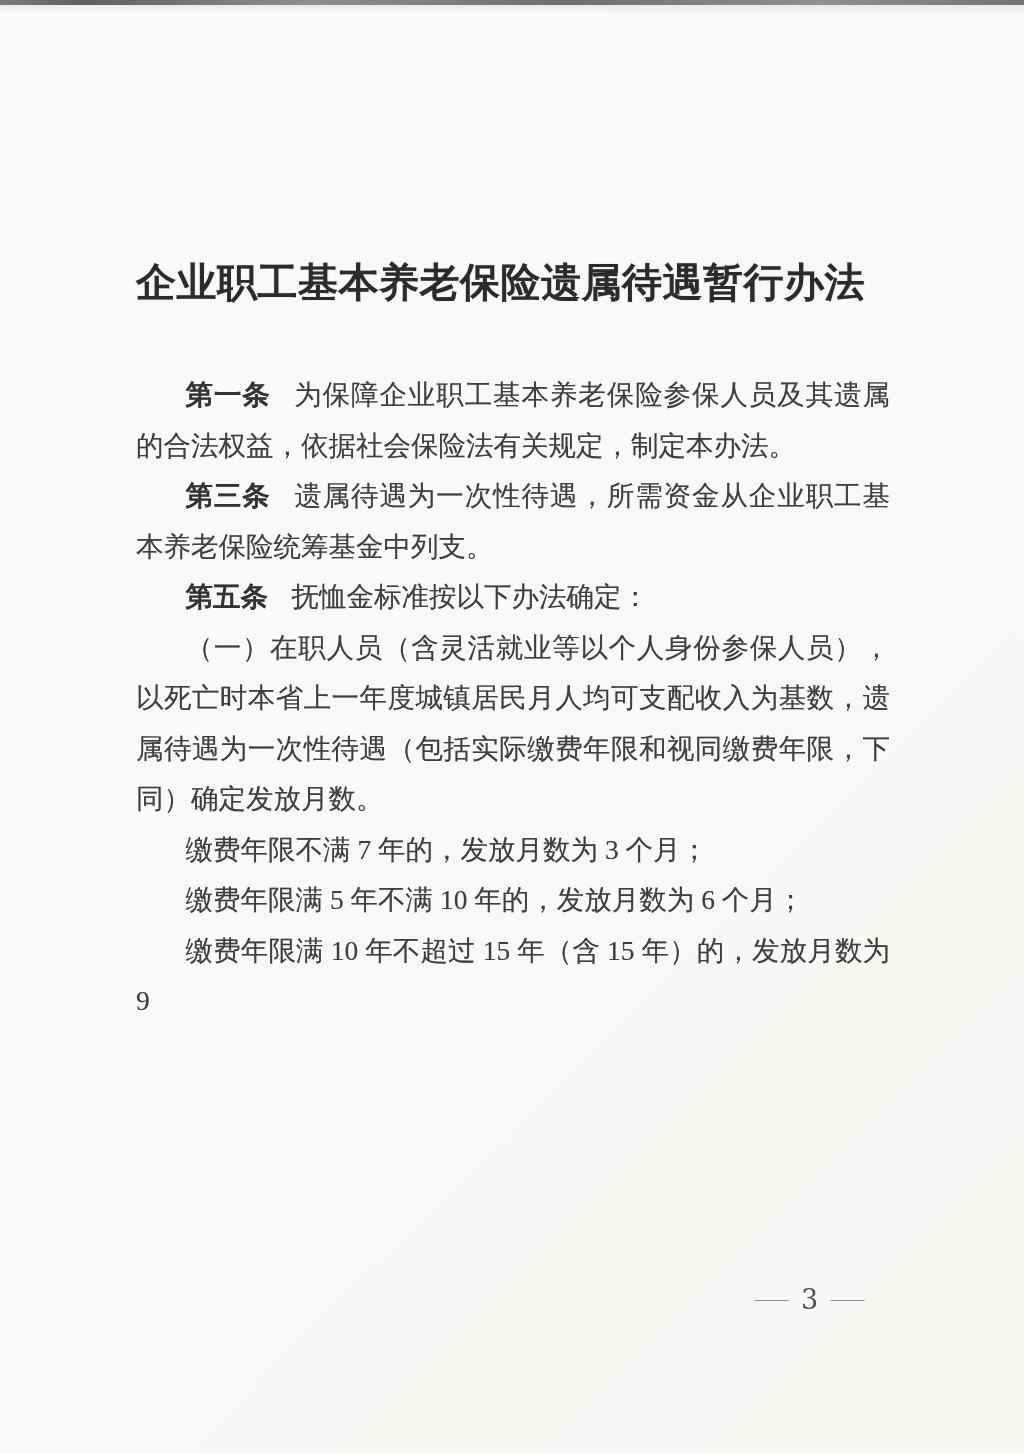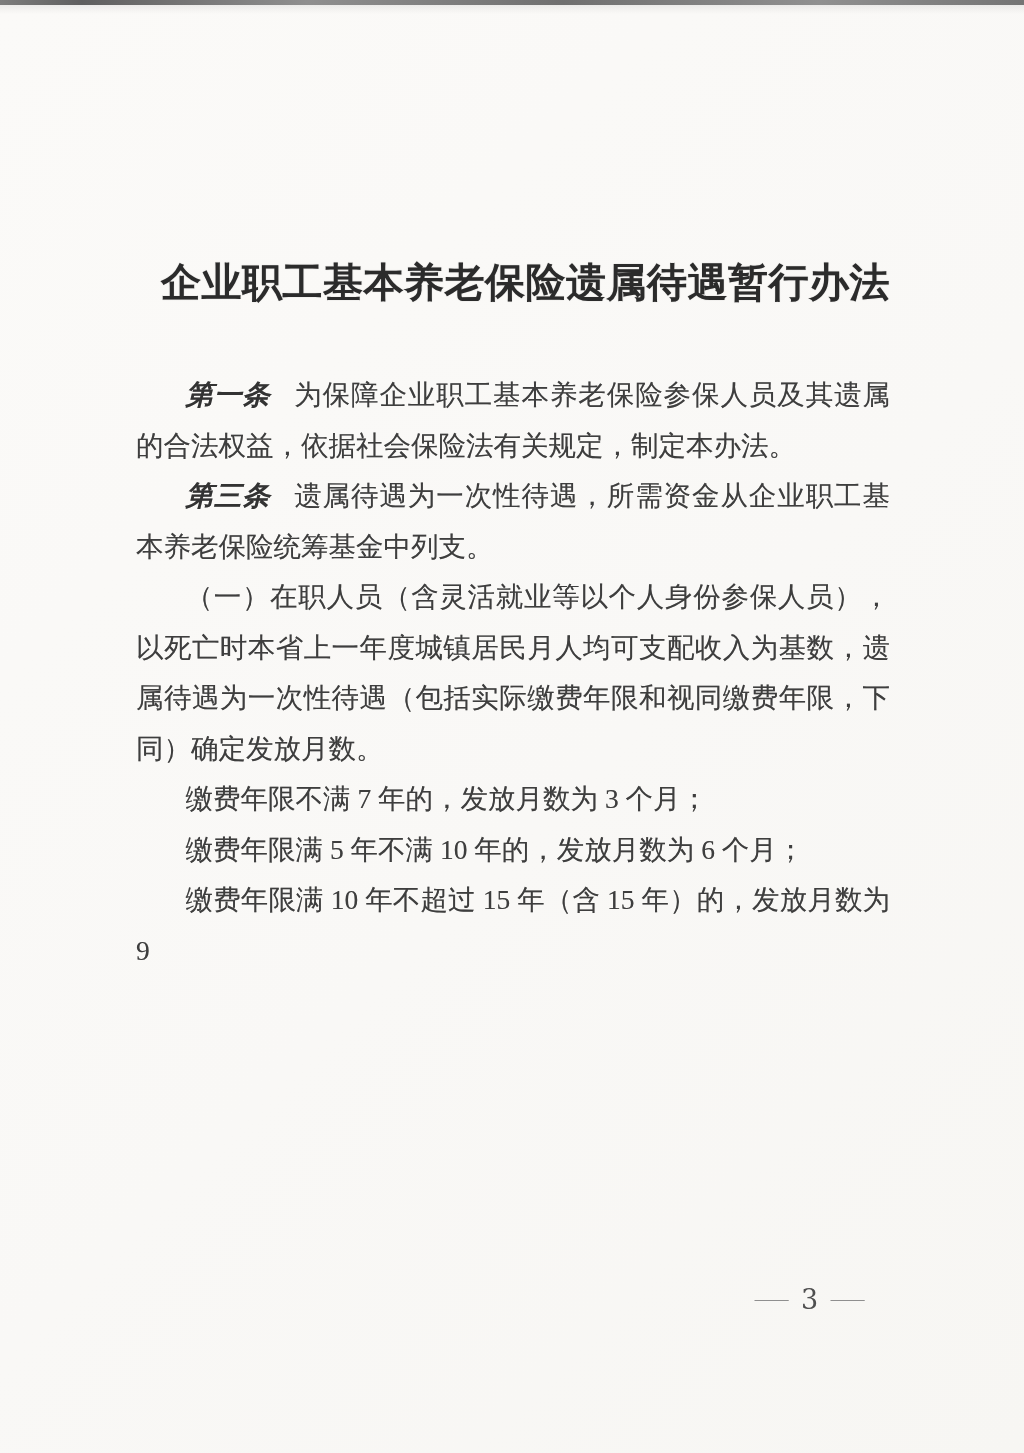--- a/index.html
+++ b/index.html
@@ -28,39 +28,38 @@
     top: 252px;
     left: 136px;
     width: 754px;
     color: #3c3c3c;
   }
   .doc-title {
     font-size: 40px;
     font-weight: 700;
     letter-spacing: 0.5px;
     line-height: 62px;
-    text-align: right;
+    text-align: left;
     color: #2b2b2b;
     text-shadow: 0 0 1px rgba(40,40,40,0.35);
     margin-bottom: 56px;
     white-space: nowrap;
   }
   .body-text p {
     font-size: 27.5px;
     line-height: 50.5px;
     text-indent: 1.8em;
     text-align: justify;
     color: #3e3e3e;
     text-shadow: 0 0 0.6px rgba(70,70,70,0.45);
   }
   .para-prefix:not(:empty) {
     font-weight: 700;
     color: #333333;
     margin-right: 0.85em;
-    font-style: italic;
   }
   .page-footer {
     position: absolute;
     top: 1284px;
     left: 758px;
     display: flex;
     align-items: center;
     gap: 16px;
     font-size: 27px;
     color: #5d5d5d;
@@ -85,20 +84,23 @@
     <h1 class="doc-title">企业职工基本养老保险遗属待遇暂行办法</h1>
 
     <div class="body-text">
       <p>
         <span class="para-prefix">第一条</span><span>为保障企业职工基本养老保险参保人员及其遗属的合法权益，依据社会保险法有关规定，制定本办法。</span>
       </p>
       <p>
         <span class="para-prefix">第三条</span><span>遗属待遇为一次性待遇，所需资金从企业职工基本养老保险统筹基金中列支。</span>
       </p>
       <p>
+        <span class="para-prefix">第五条</span><span>抚恤金标准按以下办法确定：</span>
+      </p>
+      <p>
         <span class="para-prefix"></span><span>（一）在职人员（含灵活就业等以个人身份参保人员），以死亡时本省上一年度城镇居民月人均可支配收入为基数，遗属待遇为一次性待遇（包括实际缴费年限和视同缴费年限，下同）确定发放月数。</span>
       </p>
       <p>
         <span class="para-prefix"></span><span>缴费年限不满 7 年的，发放月数为 3 个月；</span>
       </p>
       <p>
         <span class="para-prefix"></span><span>缴费年限满 5 年不满 10 年的，发放月数为 6 个月；</span>
       </p>
       <p>
         <span class="para-prefix"></span><span>缴费年限满 10 年不超过 15 年（含 15 年）的，发放月数为 9</span>

